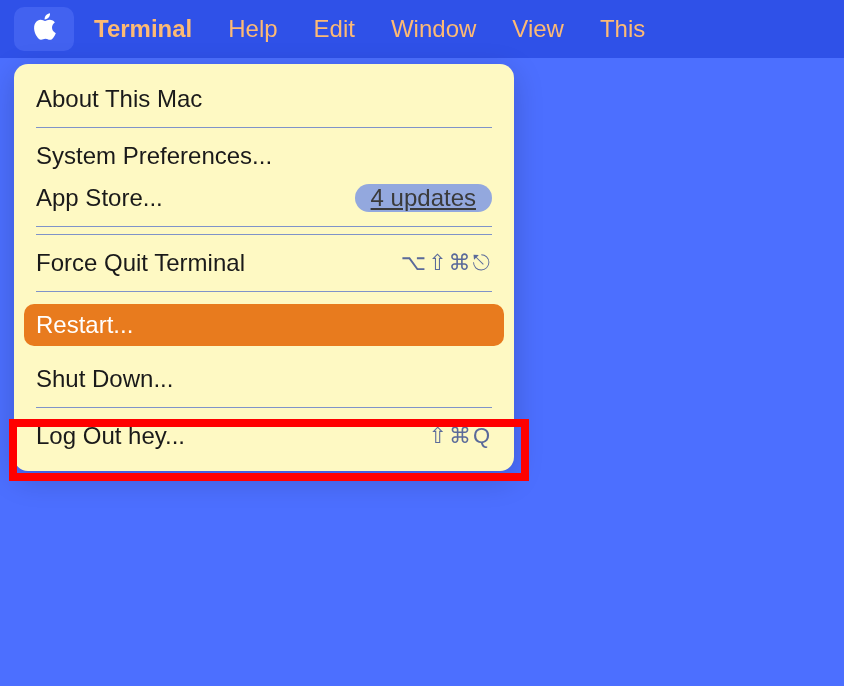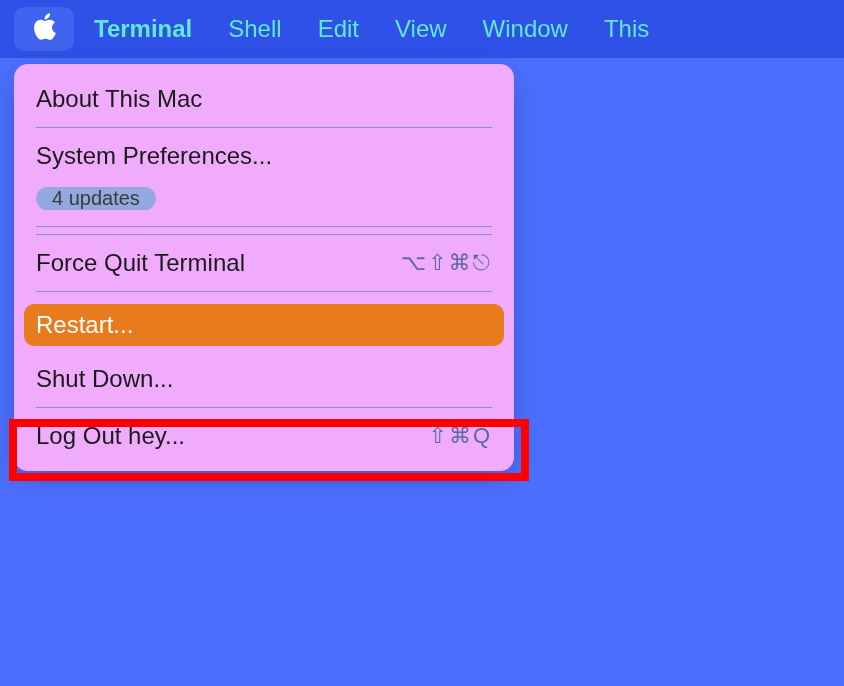--- a/index.html
+++ b/index.html
@@ -32,38 +32,38 @@
       align-items: center;
       justify-content: center;
       margin-right: 10px;
     }
     .apple-logo-wrap svg {
       width: 26px;
       height: 30px;
       fill: #ffffff;
     }
     .menubar-item {
-      color: #5eead4;
+      color: #fdba74;
       font-size: 24px;
       padding: 0 18px;
       height: 58px;
       display: flex;
       align-items: center;
       cursor: default;
     }
     .menubar-item.app {
       font-weight: 700;
       padding-left: 10px;
     }
     .dropdown {
       position: absolute;
       top: 64px;
       left: 14px;
       width: 500px;
-      background: #f0abfc;
+      background: #fef9c3;
       border-radius: 14px;
       padding: 14px 0;
       box-shadow: 0 8px 30px rgba(0,0,0,0.18);
     }
     .dd-item {
       display: flex;
       align-items: center;
       justify-content: space-between;
       padding: 7px 22px;
       font-size: 24px;
@@ -78,23 +78,24 @@
       padding: 7px 12px;
     }
     .dd-separator {
       height: 1px;
       background: #7f93c9;
       margin: 7px 22px;
     }
     .badge {
       background: #93a8de;
       color: #3a3a3a;
-      font-size: 20px;
+      font-size: 24px;
       padding: 0 16px;
       border-radius: 18px;
+      text-decoration: underline;
     }
     .shortcut {
       color: #5a6a9a;
       font-size: 22px;
       letter-spacing: 2px;
       display: flex;
       align-items: center;
       gap: 3px;
     }
     .chevron-right {
@@ -124,36 +125,37 @@
 
 <div class="menubar">
   <div class="apple-logo-wrap">
     <span>
       <svg viewBox="0 0 24 28">
         <path d="M19.5 14.6c0-3.2 2.6-4.7 2.7-4.8-1.5-2.1-3.7-2.4-4.5-2.5-1.9-.2-3.7 1.1-4.7 1.1-1 0-2.5-1.1-4.1-1.1-2.1 0-4 1.2-5.1 3.1-2.2 3.8-.6 9.4 1.6 12.5 1 1.5 2.3 3.2 3.9 3.1 1.6-.1 2.2-1 4.1-1 1.9 0 2.4 1 4.1 1 1.7 0 2.8-1.5 3.8-3 1.2-1.7 1.7-3.4 1.7-3.5-.1 0-3.4-1.3-3.5-4.9zM16.3 5.2c.9-1.1 1.5-2.6 1.3-4.1-1.3.1-2.8.9-3.7 1.9-.8.9-1.5 2.5-1.3 3.9 1.4.1 2.9-.7 3.7-1.7z"></path>
       </svg>
     </span>
   </div>
   <div class="menubar-item app">Terminal</div>
-  <div class="menubar-item">Shell</div>
+  <div class="menubar-item">Help</div>
   <div class="menubar-item">Edit</div>
+  <div class="menubar-item">Window</div>
   <div class="menubar-item">View</div>
-  <div class="menubar-item">Window</div>
   <div class="menubar-item">This</div>
 </div>
 
 <div class="dropdown">
   <div class="dd-item">
     <span>About This Mac</span>
   </div>
   <div class="dd-separator"></div>
   <div class="dd-item">
     <span>System Preferences...</span>
   </div>
   <div class="dd-item">
+    <span>App Store...</span>
     <span class="badge">4 updates</span>
   </div>
   <div class="dd-separator"></div>
   <div class="dd-separator"></div>
   <div class="dd-item">
     <span>Force Quit Terminal</span>
     <span class="shortcut">⌥⇧⌘⎋</span>
   </div>
   <div class="dd-separator"></div>
   <div class="dd-item highlighted">

